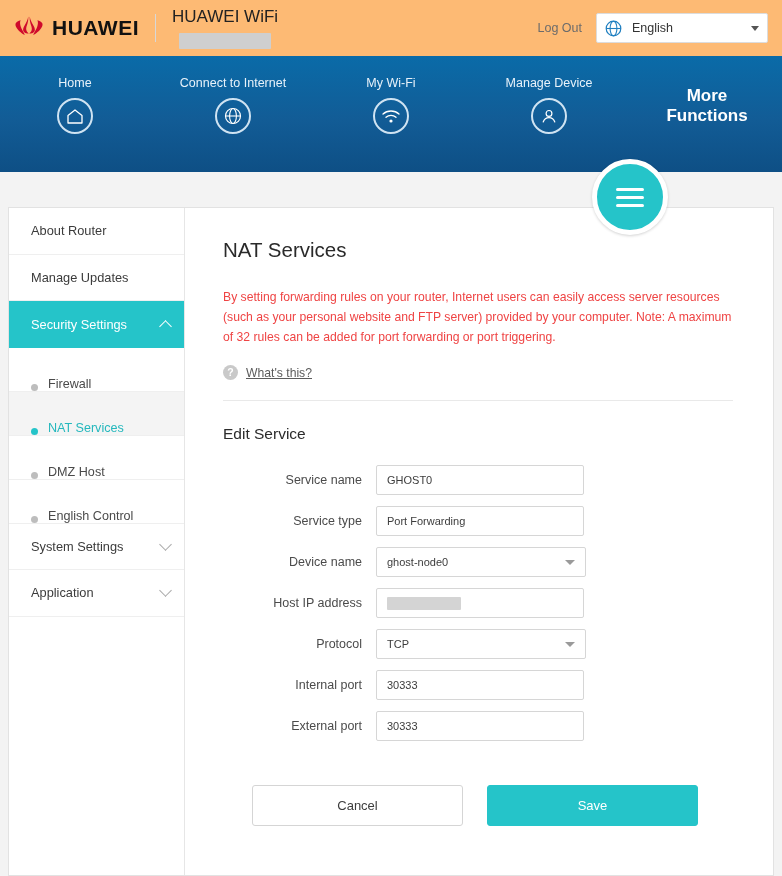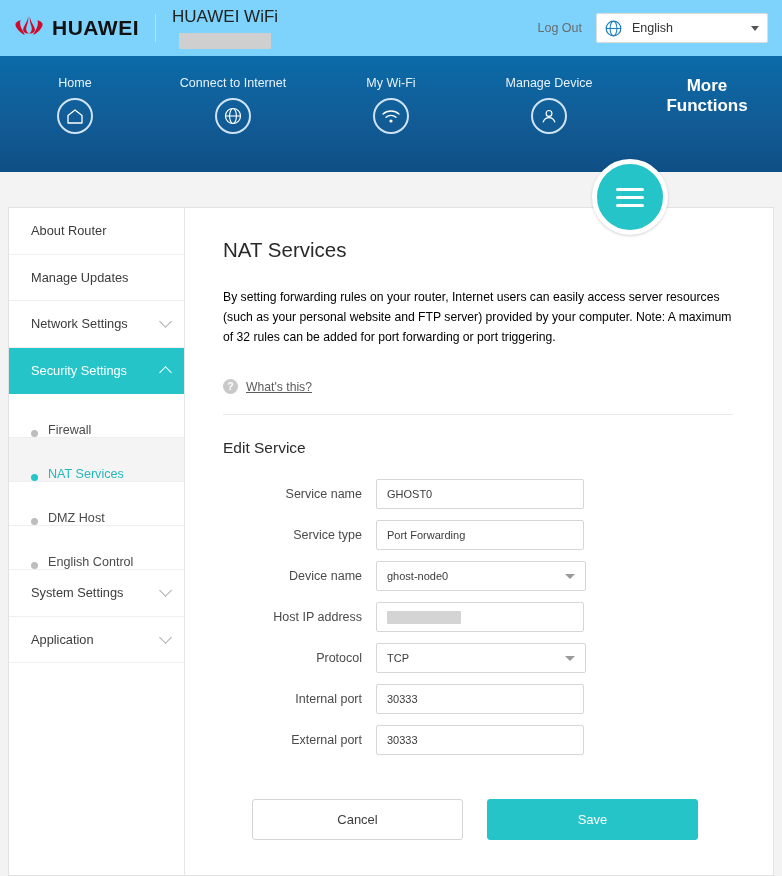--- a/index.html
+++ b/index.html
@@ -8,21 +8,21 @@
     width: 782px; height: 876px;
     background: #ffffff;
     font-family: "Liberation Sans", sans-serif;
     overflow: hidden;
   }
 
   
   .topbar {
     position: relative;
     height: 56px;
-    background: #7dd3fc;
+    background: #fdba74;
     display: flex;
     align-items: center;
     padding: 0 14px;
   }
   .logo-wrap { display: flex; align-items: center; gap: 8px; }
   .logo-mark { width: 30px; height: 26px; }
   .logo-text {
     font-size: 21px;
     font-weight: bold;
     letter-spacing: 0.5px;
@@ -81,21 +81,21 @@
   }
 
   
   .navband {
     position: relative;
     height: 116px;
     background: linear-gradient(180deg, #0a6ba8 0%, #125c96 55%, #0e4f85 100%);
   }
   .nav-items {
     display: flex;
-    align-items: flex-start;
+    align-items: flex-end;
     justify-content: center;
     gap: 48px;
     padding-top: 20px;
   }
   .nav-item {
     width: 110px;
     text-align: center;
     color: #e8f2fa;
     cursor: pointer;
   }
@@ -219,22 +219,22 @@
   }
   .content h1 {
     margin: 0 0 26px 0;
     font-size: 20.5px;
     font-weight: normal;
     color: #2a2a2a;
   }
   .desc {
     font-size: 12.2px;
     line-height: 1.62;
-    color: #000000;
-    margin: 0 0 32px 0;
+    color: #ef4444;
+    margin: 0 0 18px 0;
     max-width: 510px;
   }
   .whats {
     display: flex;
     align-items: center;
     gap: 8px;
     padding-bottom: 20px;
     border-bottom: 1px solid #e9e9e9;
     cursor: pointer;
   }
@@ -418,24 +418,20 @@
 <div class="page">
   <div class="panel">
 
     <div class="sidebar">
       <div class="side-item">
         <span>About Router</span>
       </div>
       <div class="side-item">
         <span>Manage Updates</span>
       </div>
-      <div class="side-item">
-        <span>Network Settings</span>
-        <span class="chev"></span>
-      </div>
       <div class="side-item active">
         <span>Security Settings</span>
         <span class="chev"></span>
       </div>
       <div class="side-sub">
         <span class="dot"></span>
         <span>Firewall</span>
       </div>
       <div class="side-sub current">
         <span class="dot"></span>

